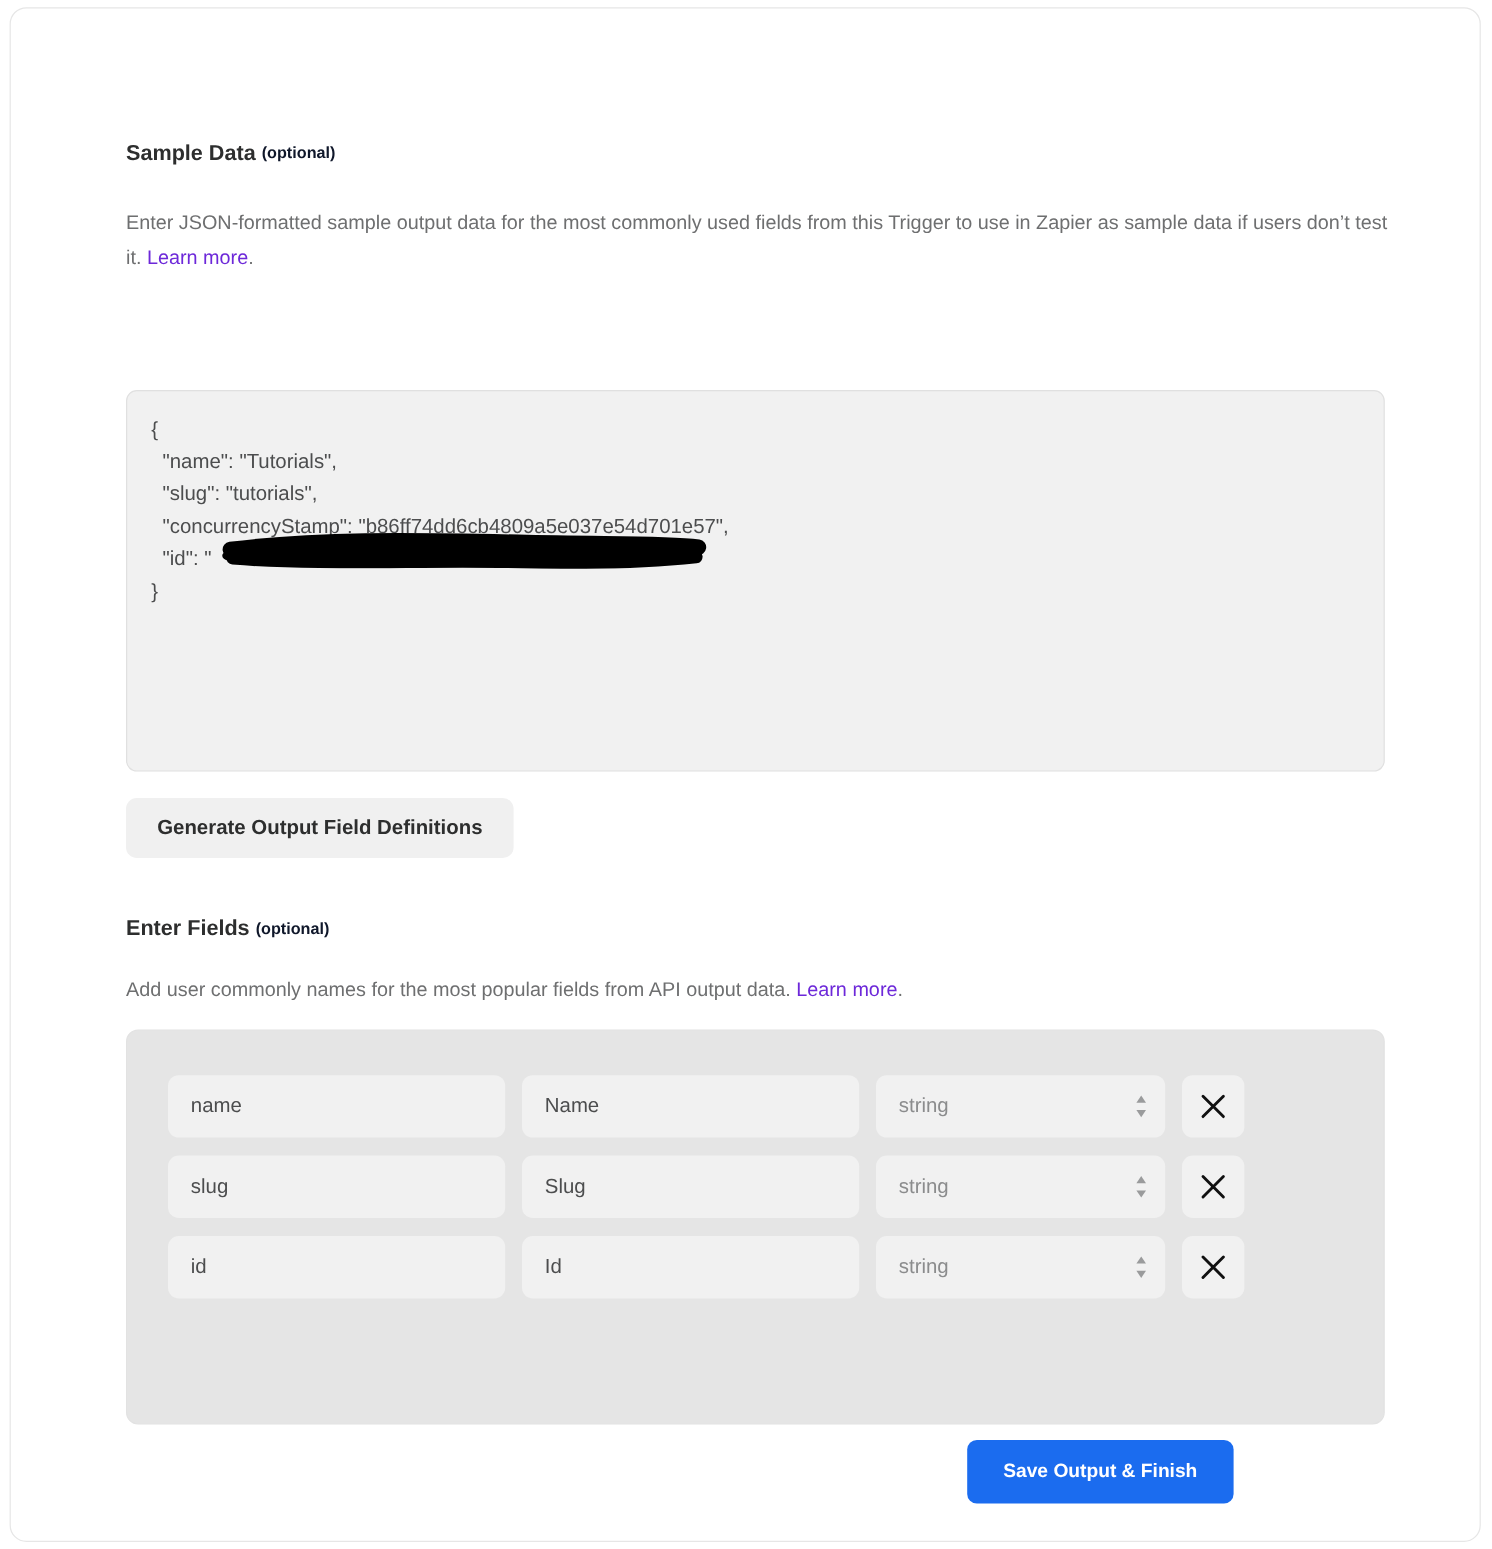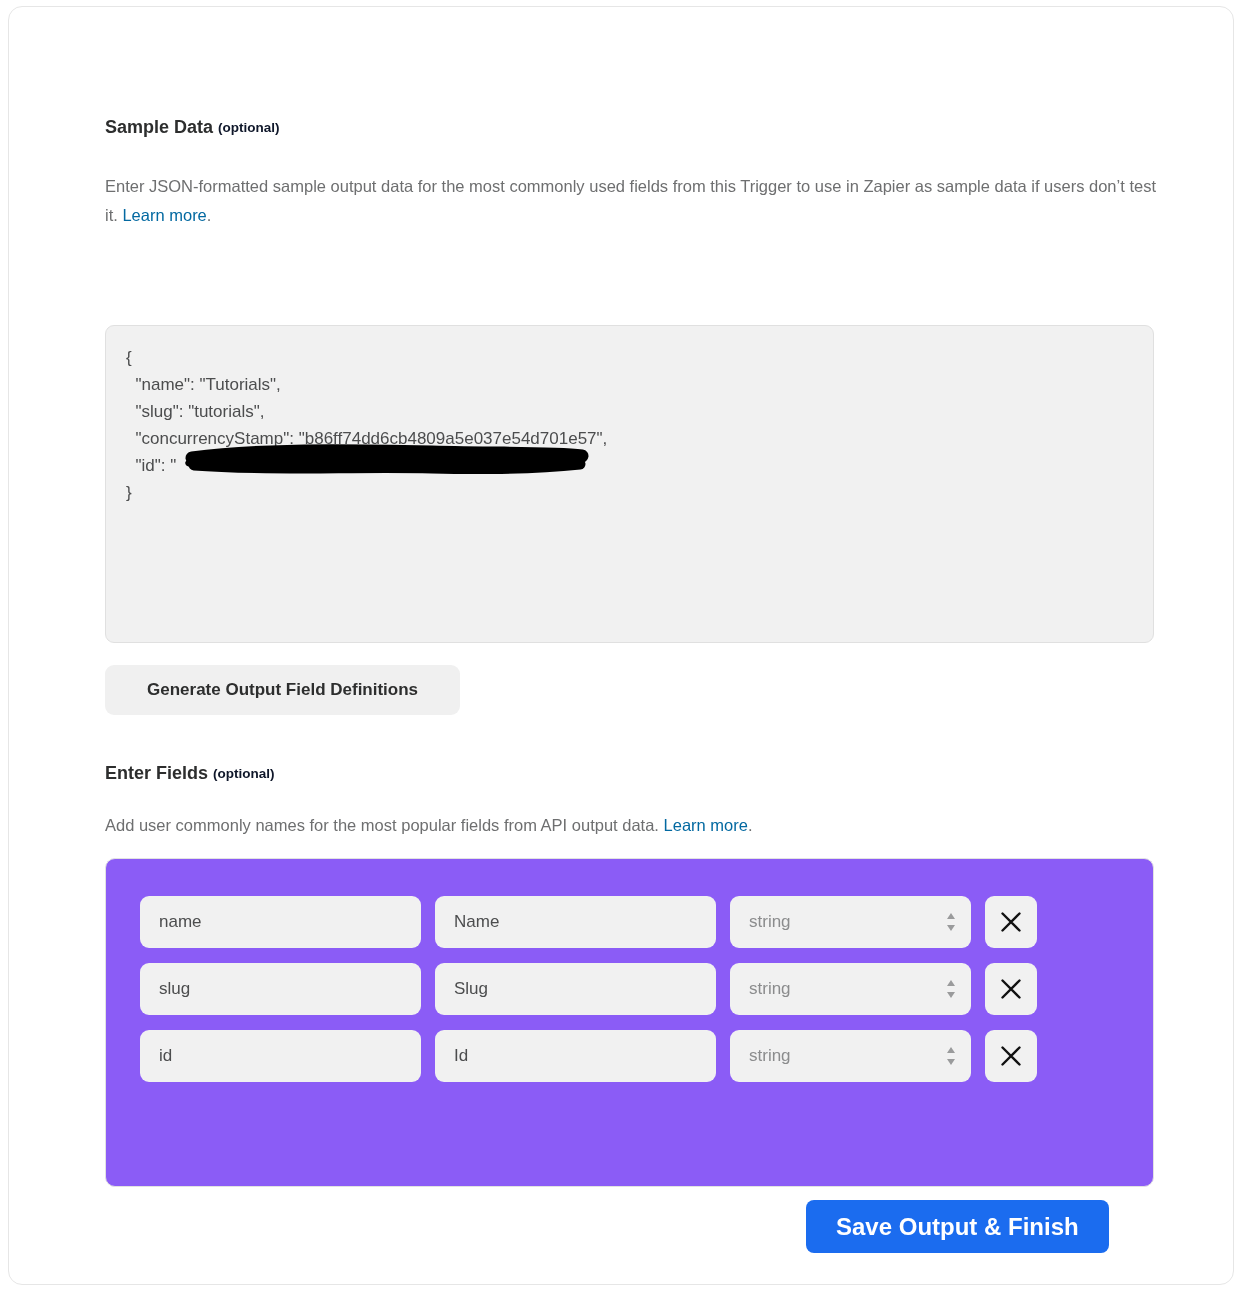--- a/index.html
+++ b/index.html
@@ -99,21 +99,21 @@
   }
 
   .helper-text {
     position: absolute;
     font-size: 16.5px;
     line-height: 29px;
     color: #6e6f70;
     font-weight: 400;
   }
   .link {
-    color: #0369a1;
+    color: #6d28d9;
     text-decoration: none;
     cursor: pointer;
   }
 
   
   .btn-outline {
     position: absolute;
     display: inline-flex;
     align-items: center;
     gap: 14px;
@@ -127,42 +127,42 @@
     color: #2d2e2e;
     box-sizing: border-box;
     cursor: pointer;
   }
   .btn-grey {
     position: absolute;
     display: inline-flex;
     align-items: center;
     justify-content: center;
     height: 50px;
-    padding: 0 42px;
+    padding: 0 26px;
     background: #f0f0f0;
     border: none;
     border-radius: 9px;
     font-size: 17px;
     font-weight: bold;
     color: #2d2e2e;
     box-sizing: border-box;
     cursor: pointer;
     font-family: "Liberation Sans", sans-serif;
   }
   .btn-primary {
     position: absolute;
     display: inline-flex;
     align-items: center;
     justify-content: center;
     height: 53px;
     padding: 0 30px;
     background: #1b6cef;
     border: none;
     border-radius: 8px;
-    font-size: 24px;
+    font-size: 16px;
     font-weight: bold;
     color: #ffffff;
     box-sizing: border-box;
     cursor: pointer;
     font-family: "Liberation Sans", sans-serif;
   }
 
   
   .code-area {
     position: absolute;
@@ -193,21 +193,21 @@
     pointer-events: none;
   }
 
   
   .fields-box {
     position: absolute;
     left: 96px;
     top: 851px;
     width: 1049px;
     height: 329px;
-    background: #8b5cf6;
+    background: #e5e5e5;
     border: 1px solid #e2e2e2;
     border-radius: 10px;
     box-sizing: border-box;
   }
   .field-row {
     position: absolute;
     left: 34px;
     display: flex;
     align-items: center;
     gap: 14px;

